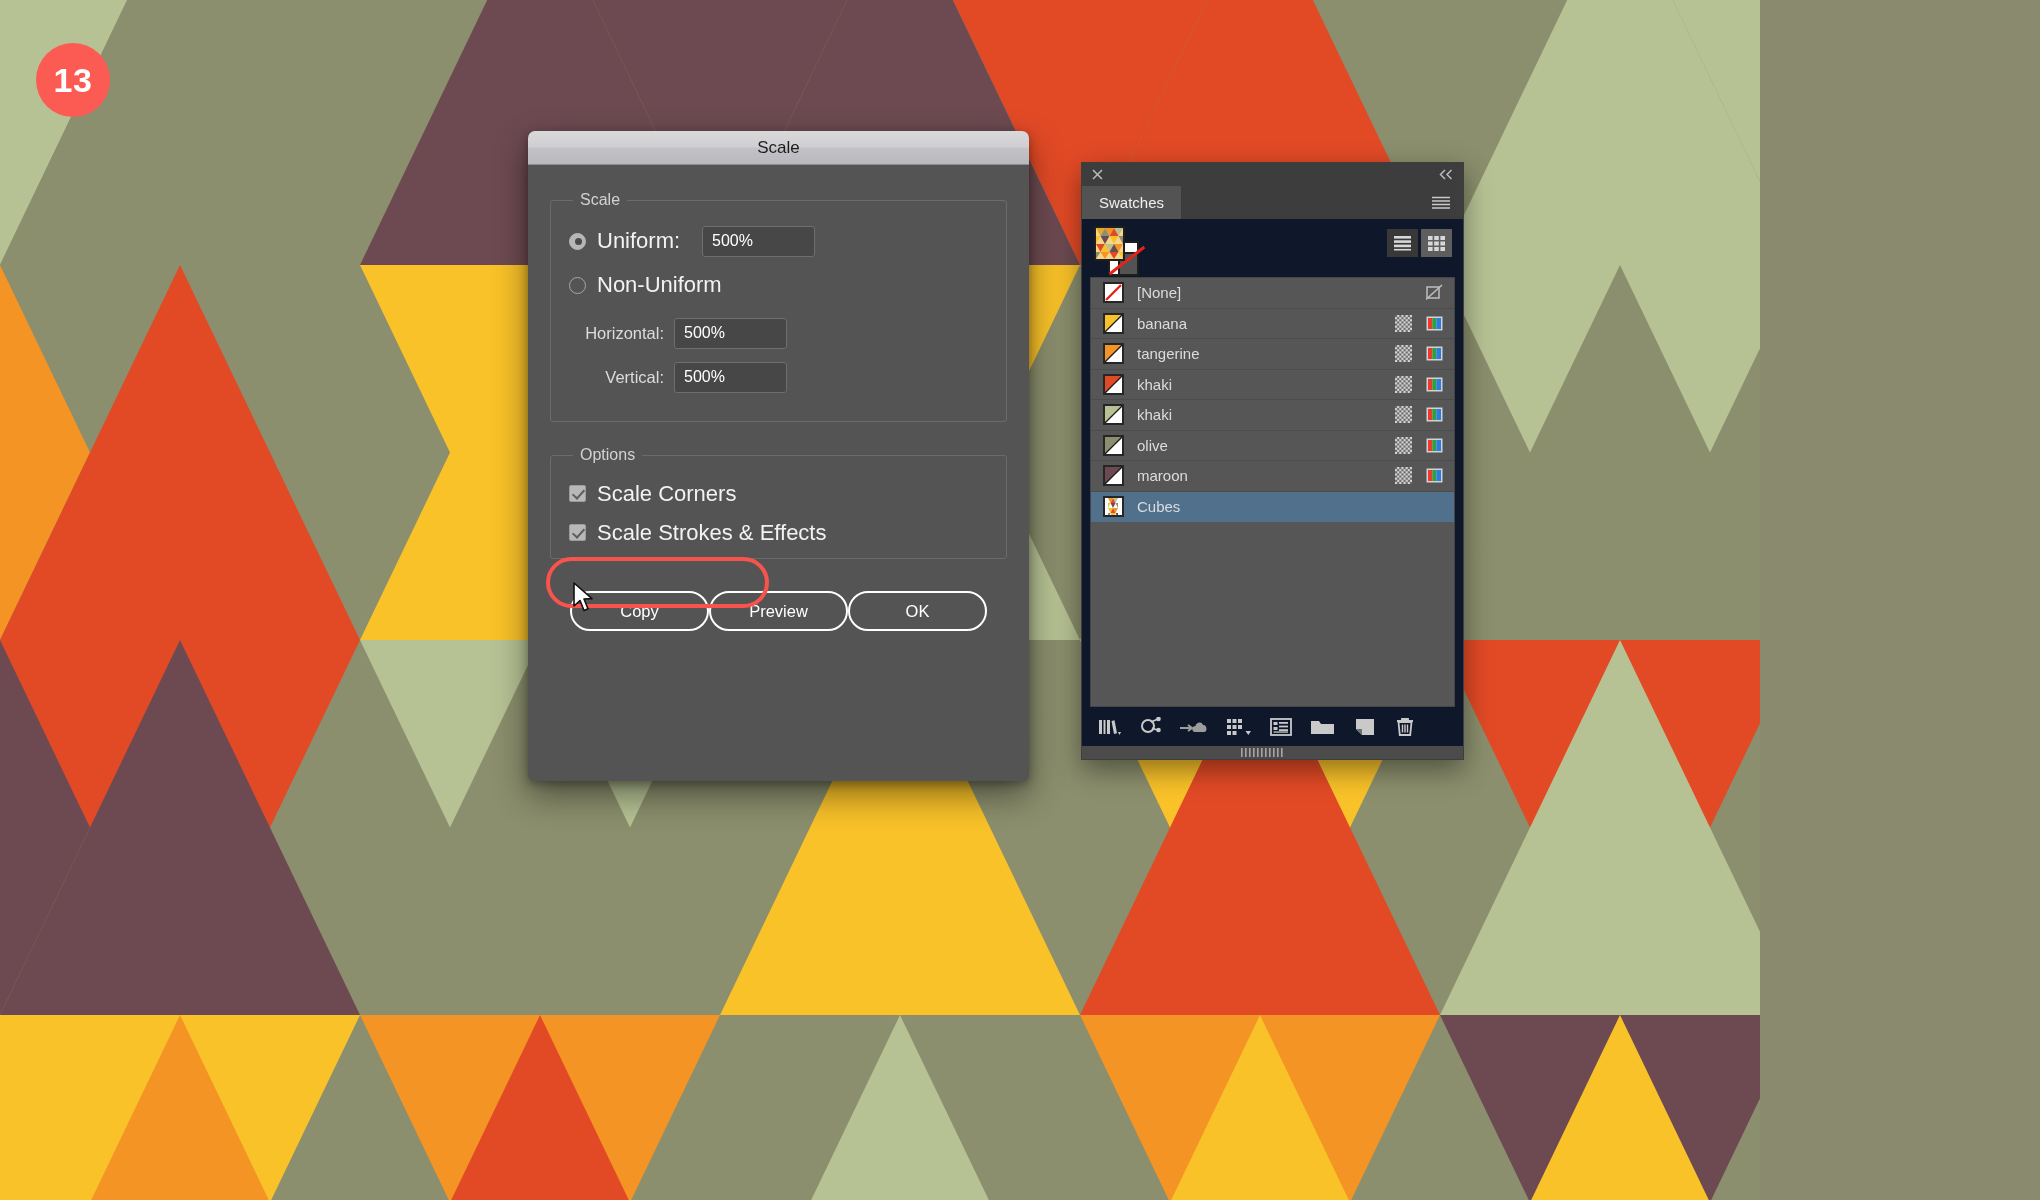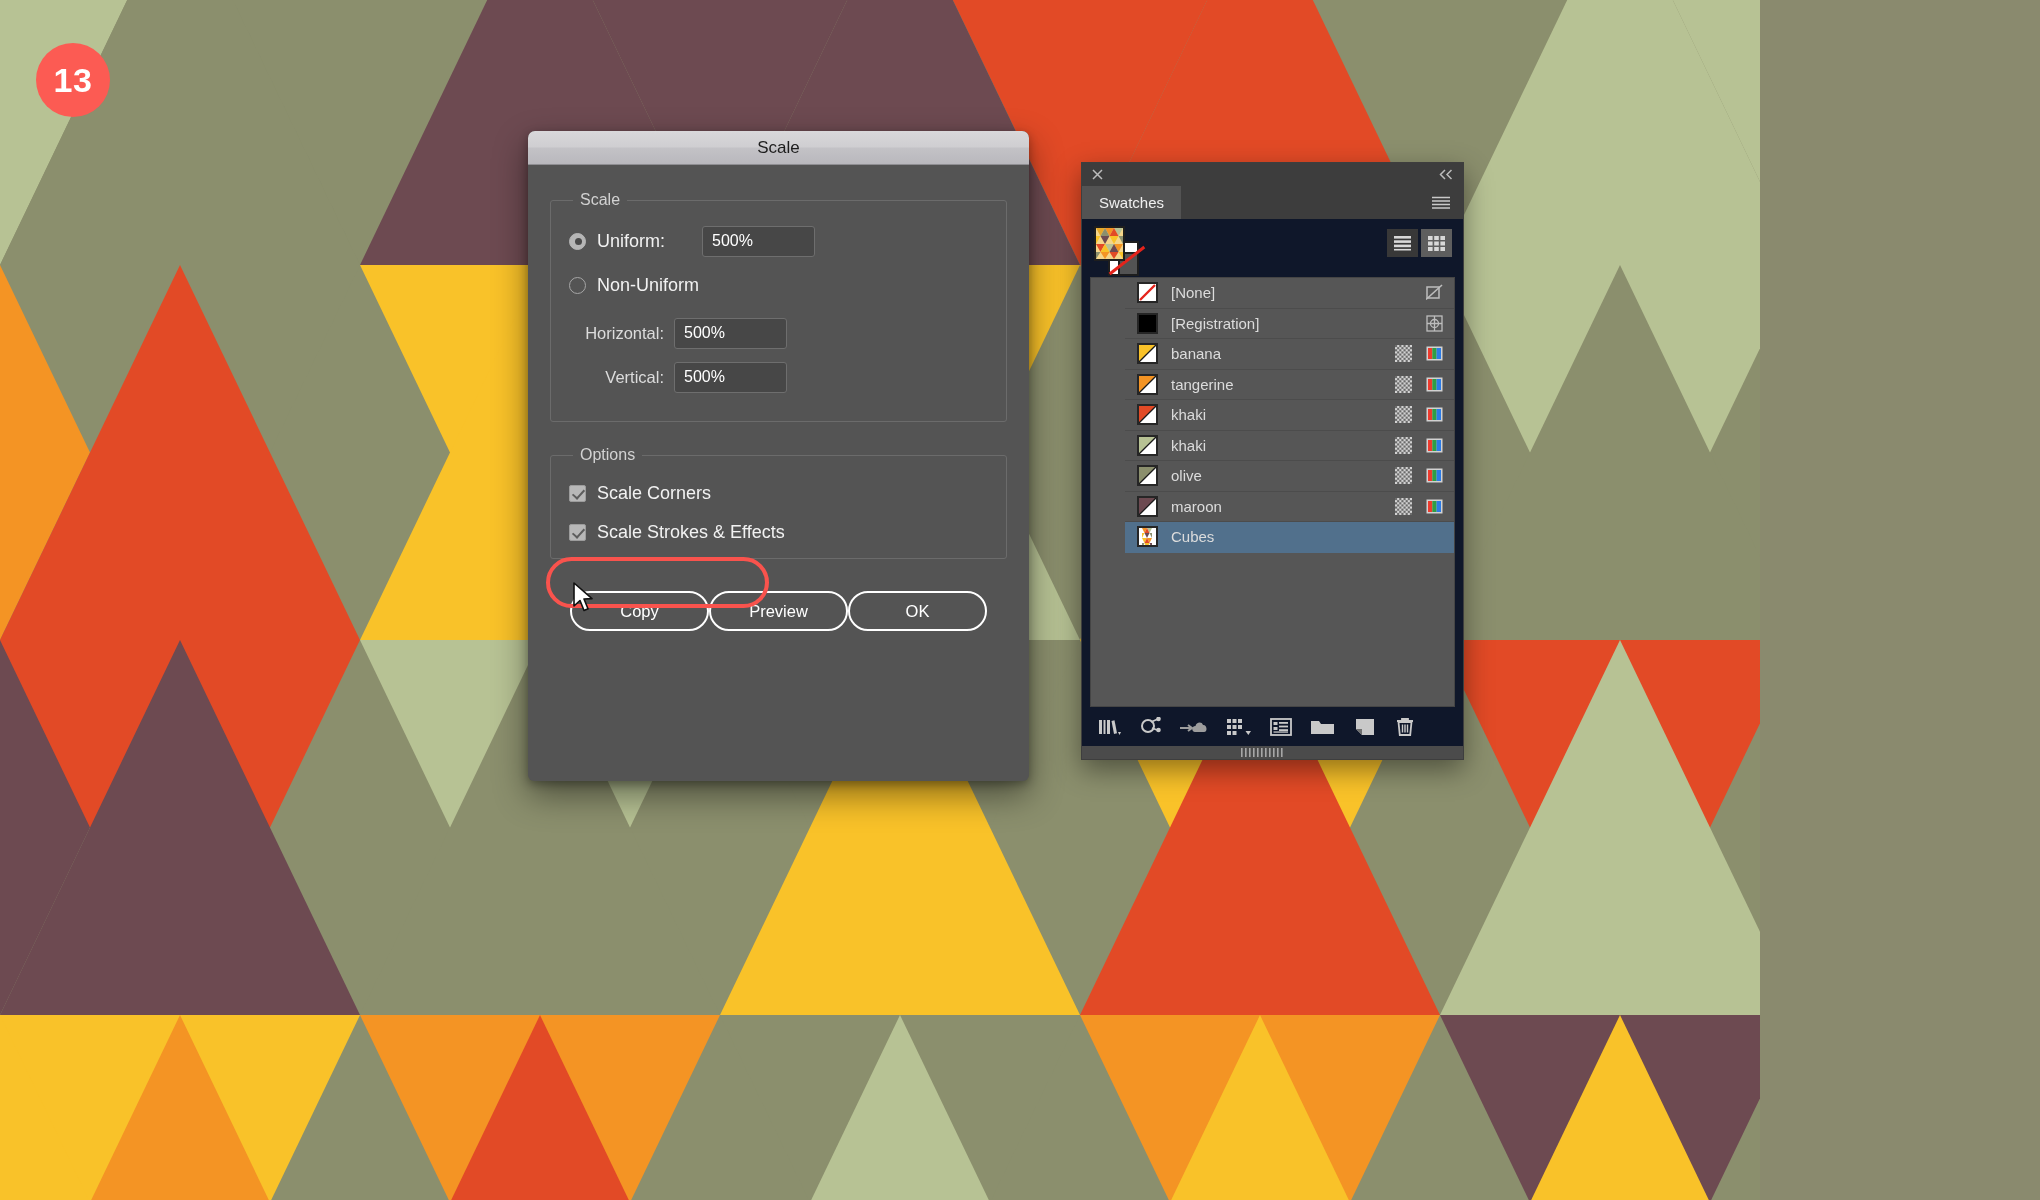--- a/index.html
+++ b/index.html
@@ -50,21 +50,21 @@
     border-radius: 3px;
     margin-top: 26px;
     padding: 10px 18px 22px 18px;
   }
   fieldset.group > legend {
     padding: 0 7px; margin-left: 4px;
     font-size: 16px; color: #d2d2d2;
   }
 
   .row { display: flex; align-items: center; height: 44px; }
-  .lbl { font-size: 18px; color: #f2f2f2; }
+  .lbl { font-size: 22px; color: #f2f2f2; }
   .lbl-dim { font-size: 16.5px; color: #dcdcdc; }
 
   .radio {
     width: 17px; height: 17px; border-radius: 50%;
     border: 1px solid #a6a6a6; background: transparent;
     margin-right: 11px; position: relative; flex: none;
   }
   .radio.on { background: #b6b6b6; border-color: #b6b6b6; }
   .radio.on::after {
     content:""; position:absolute; left:4.5px; top:4.5px;
@@ -175,21 +175,21 @@
     display: flex; gap: 3px;
   }
   .vm {
     width: 31px; height: 28px; display: flex; align-items:center; justify-content:center;
     background: #5e5e5e; cursor: pointer;
   }
   .vm.active { background: #383838; }
 
   #swatch-list {
     flex: 1; margin: 0 8px; background: #565656;
-    border: 1px solid #454545; overflow: hidden; padding-left: 34px;
+    border: 1px solid #454545; overflow: hidden;
   }
   .srow {
     display: flex; align-items: center; height: 30.5px;
     border-bottom: 1px solid #4c4c4c; padding-left: 12px;
     cursor: pointer; position: relative;
   }
   .srow.selected { background: #51708c; border-bottom-color:#51708c;}
   .sw-thumb {
     width: 21px; height: 21px; border: 2px solid #262626; flex: none;
     background: #ffffff; position: relative; overflow: hidden;
@@ -462,33 +462,20 @@
         <div class="srow-icons">
           <span>
             <svg width="17" height="17" viewBox="0 0 17 17">
               <path d="M1,3 L13,3 L13,14 L1,14 Z" fill="none" stroke="#bdbdbd" stroke-width="1.5"></path>
               <path d="M0,15.5 L16,1" stroke="#bdbdbd" stroke-width="1.6"></path>
             </svg>
           </span>
         </div>
       </div>
 
-      <div class="srow">
-        <div class="sw-thumb" style="background:#000000;"></div>
-        <div class="srow-label">[Registration]</div>
-        <div class="srow-icons">
-          <span>
-            <svg width="17" height="17" viewBox="0 0 17 17">
-              <rect x="1" y="1" width="15" height="15" fill="none" stroke="#bdbdbd" stroke-width="1.3"></rect>
-              <circle cx="8.5" cy="8.5" r="4" fill="none" stroke="#bdbdbd" stroke-width="1.3"></circle>
-              <path d="M8.5,1 V16 M1,8.5 H16" stroke="#bdbdbd" stroke-width="1.3"></path>
-            </svg>
-          </span>
-        </div>
-      </div>
 
       <div class="srow">
         <div class="sw-thumb">
           <svg class="sw-diag" viewBox="0 0 17 17">
               <polygon points="0,0 17,0 0,17" fill="#f9c229"></polygon>
               <path d="M17,0 L0,17" stroke="#1a1a1a" stroke-width="1.3"></path>
             </svg>
         </div>
         <div class="srow-label">banana</div>
         <div class="srow-icons">

